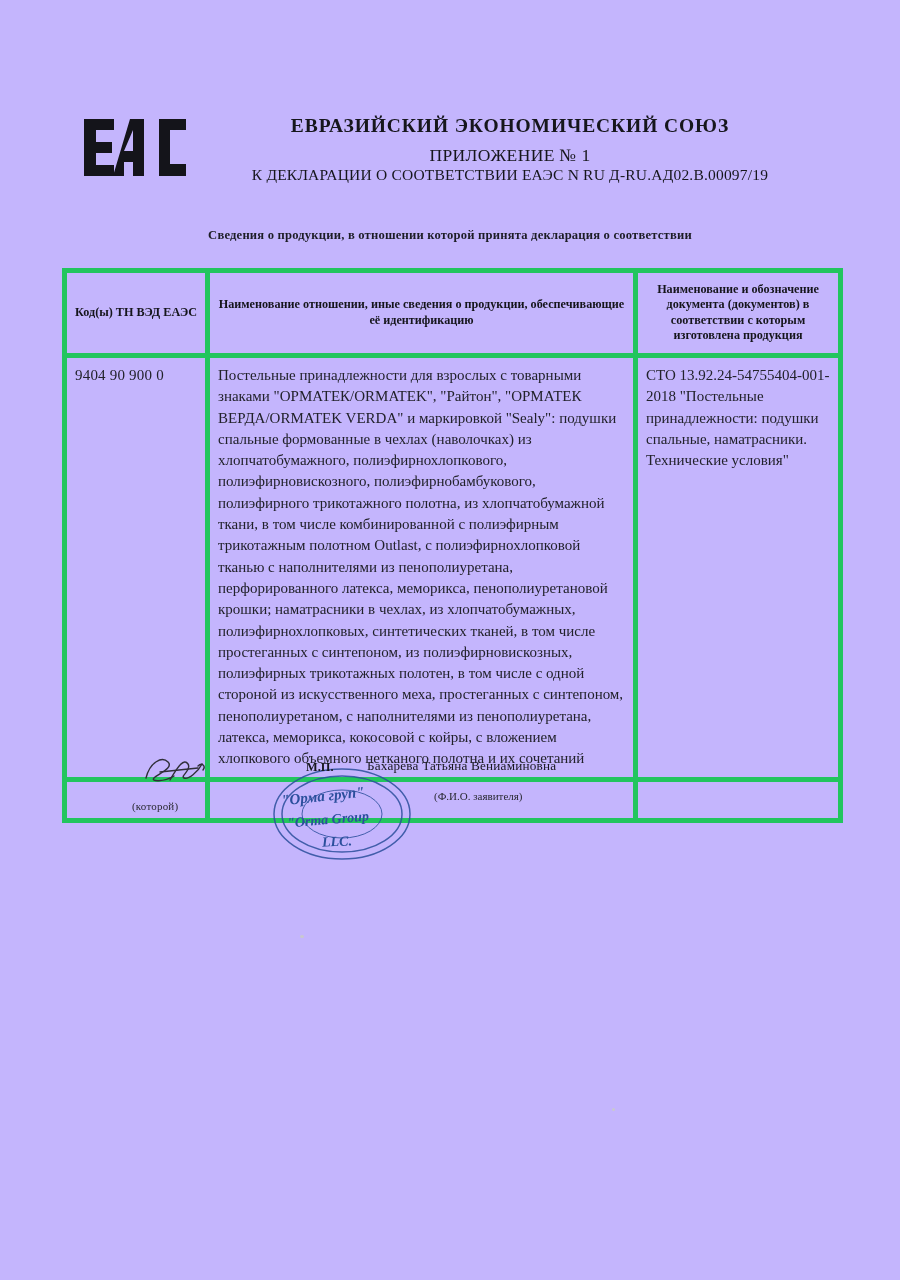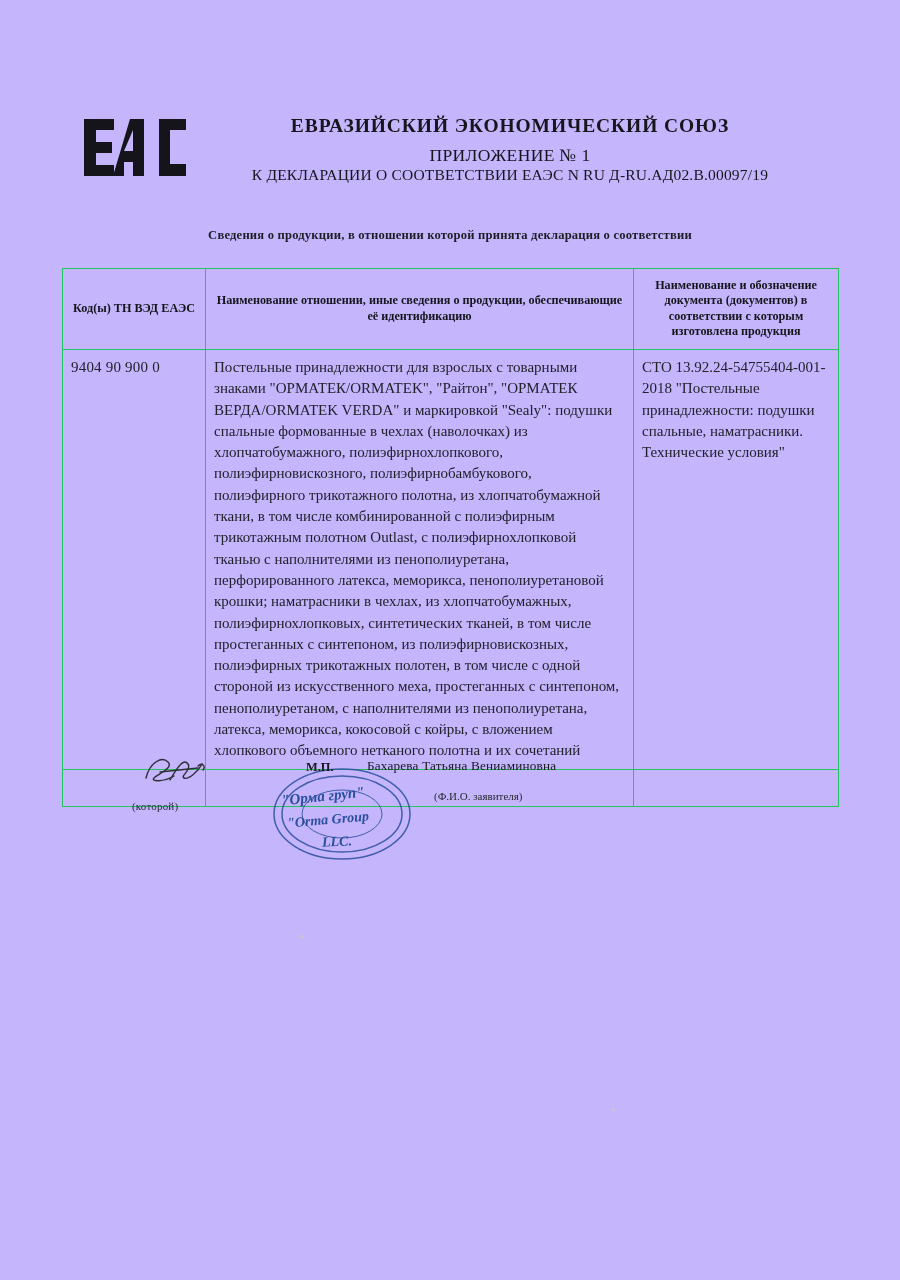--- a/index.html
+++ b/index.html
@@ -87,21 +87,21 @@
     top: 268px;
     width: 776px;
   }
   table.product-table {
     width: 100%;
     border-collapse: collapse;
     table-layout: fixed;
   }
   table.product-table th,
   table.product-table td {
-    border: 1px solid #22c55e;
+    border: 5px solid #22c55e;
     vertical-align: top;
   }
   table.product-table thead th {
     text-align: center;
     font-size: 12.2px;
     font-weight: bold;
     padding: 9px 6px;
     line-height: 1.27;
     vertical-align: middle;
     color: #15151b;

